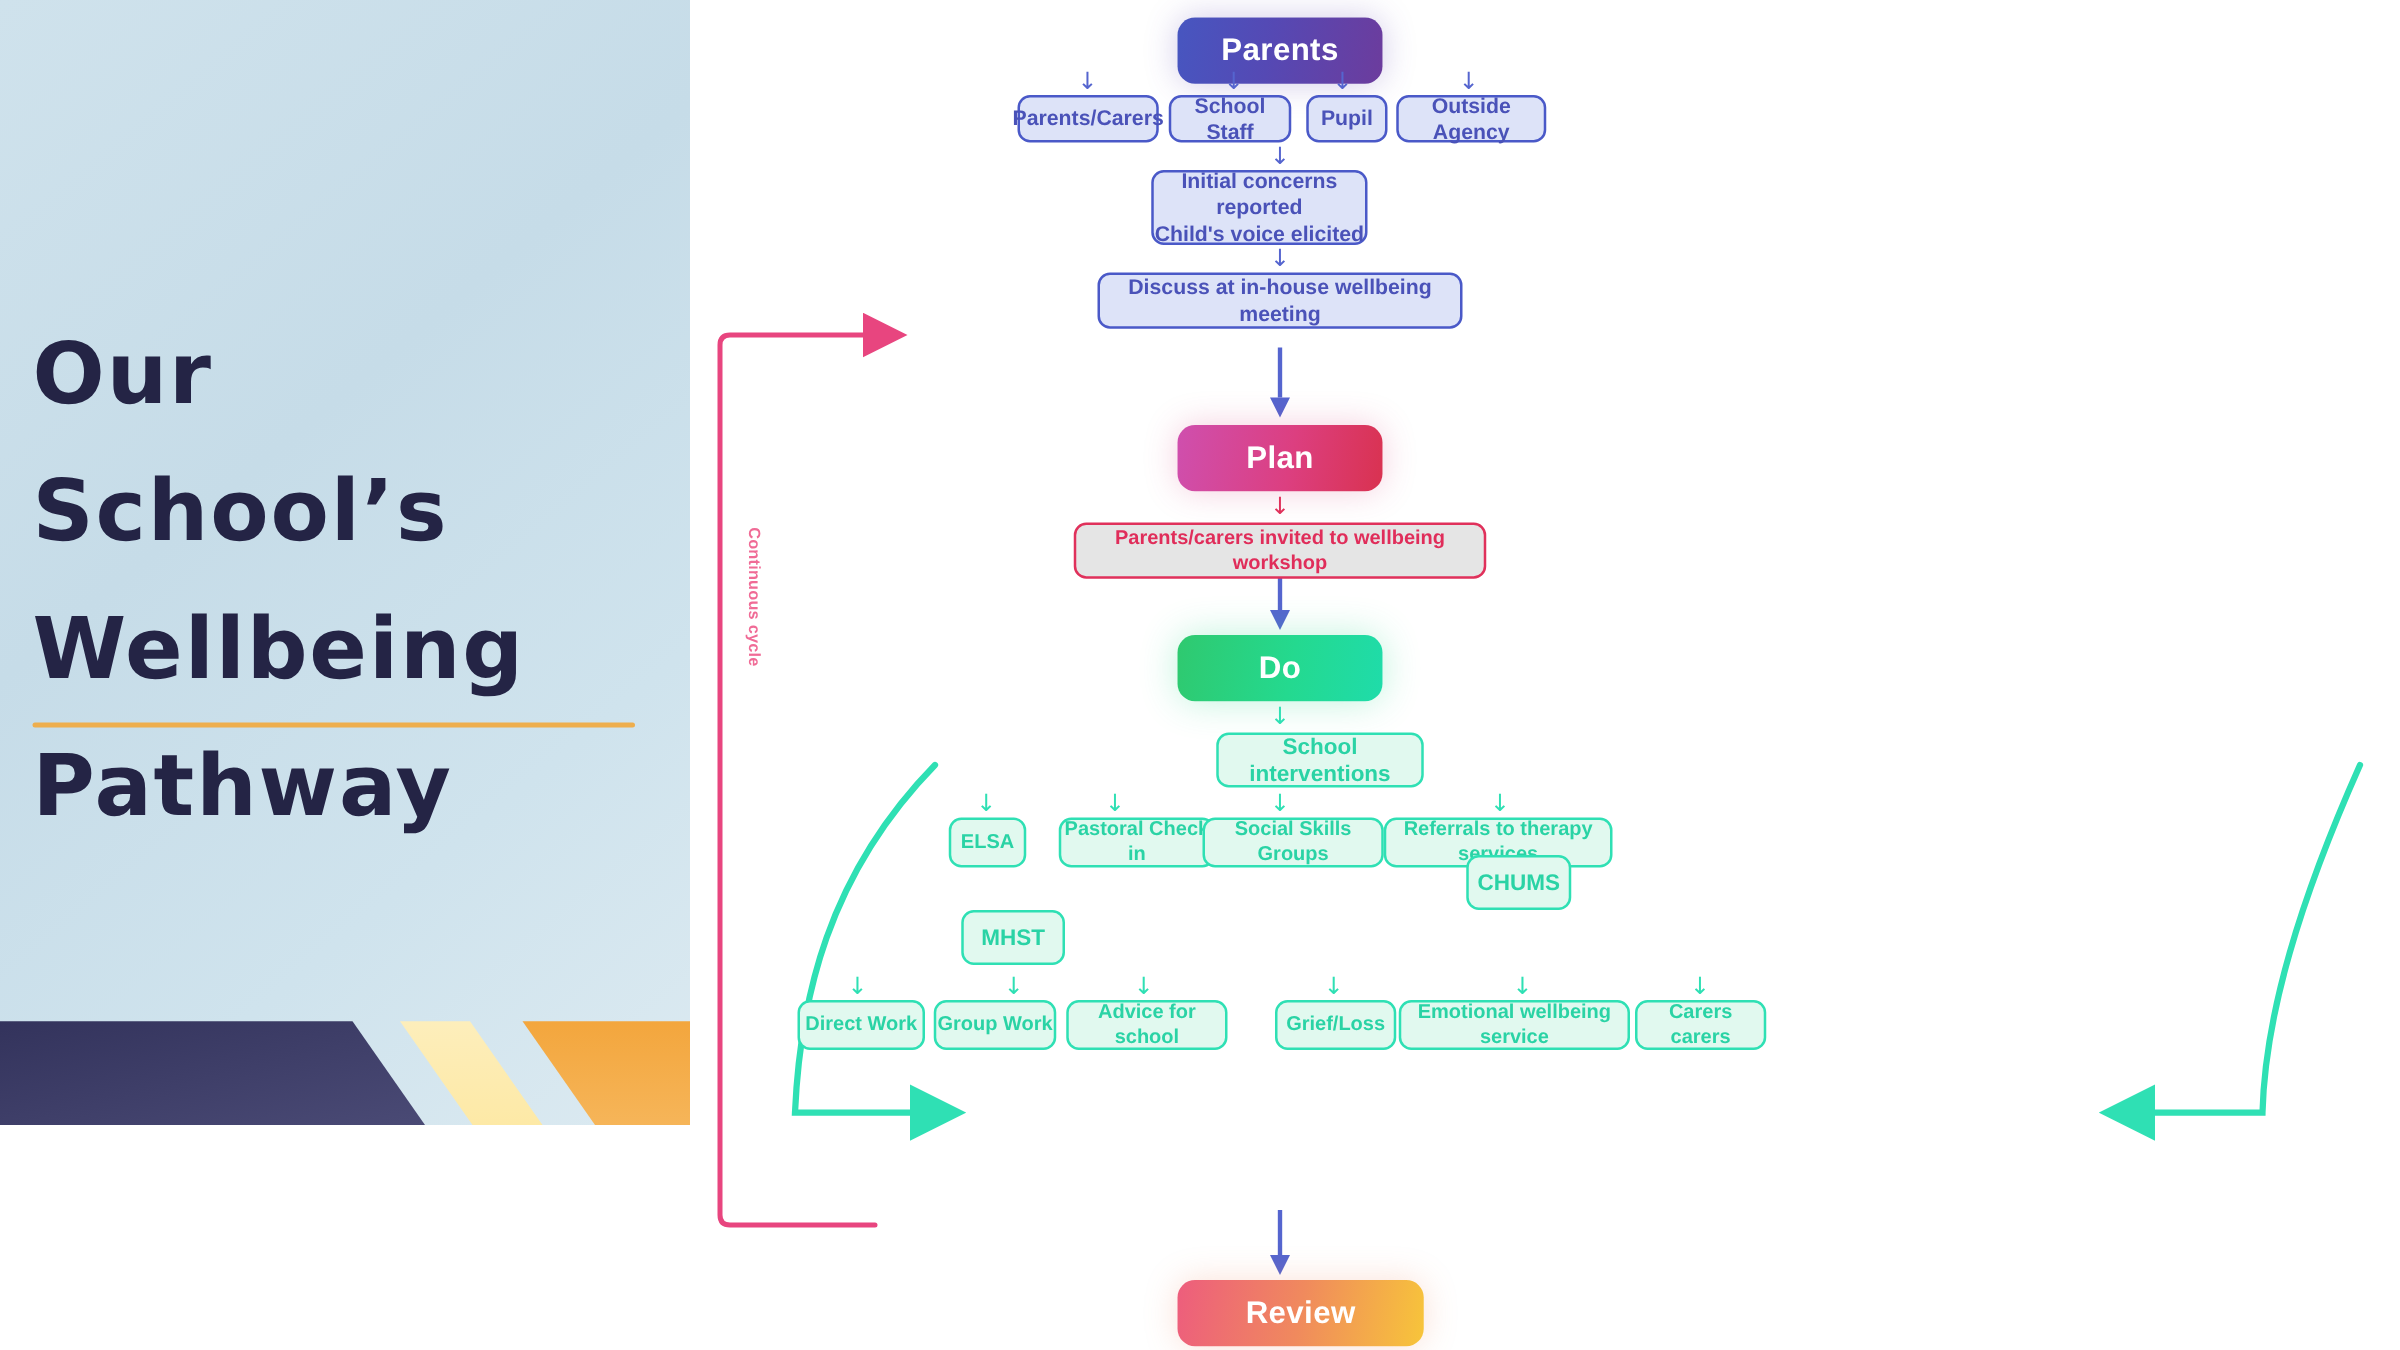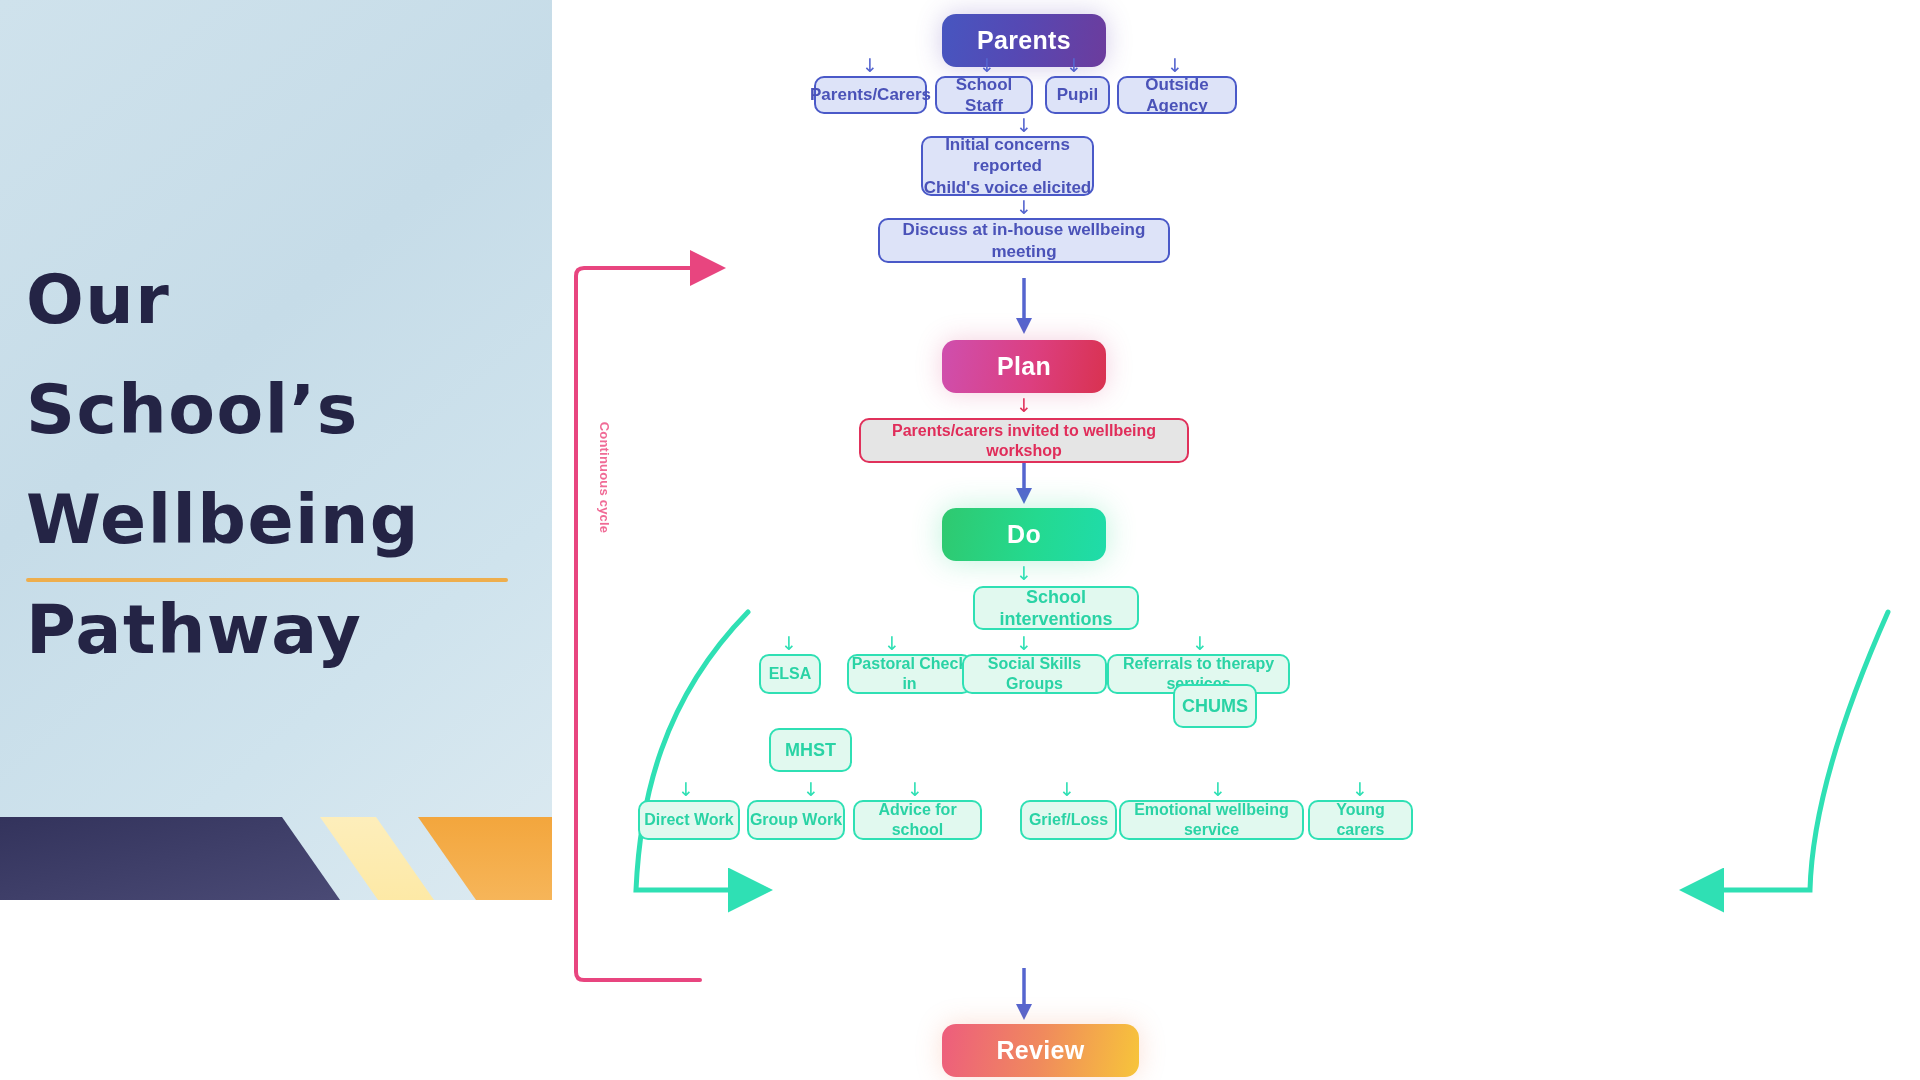--- a/index.html
+++ b/index.html
@@ -210,18 +210,18 @@
     <div class="node teal" style="left:301px; top:800px; width:129px; height:40px;">Advice for school</div>
 
     <div class="node teal lg" style="left:621px; top:684px; width:84px; height:44px;text-align:right;">CHUMS</div>
 
     <div class="tick t" style="left:505px; top:780px;">↓</div>
     <div class="tick t" style="left:656px; top:780px;">↓</div>
     <div class="tick t" style="left:798px; top:780px;">↓</div>
 
     <div class="node teal" style="left:468px; top:800px; width:97px; height:40px;">Grief/Loss</div>
     <div class="node teal" style="left:567px; top:800px; width:185px; height:40px;">Emotional wellbeing service</div>
-    <div class="node teal" style="left:756px; top:800px; width:105px; height:40px;">Young carers</div>
+    <div class="node teal" style="left:756px; top:800px; width:105px; height:40px;">Carers carers</div>
 
     <div class="node hdr hdr-review" style="left:390px; top:1024px; width:197px; height:53px;">Review</div>
 
   </div>
 </div>
 
 </body></html>

